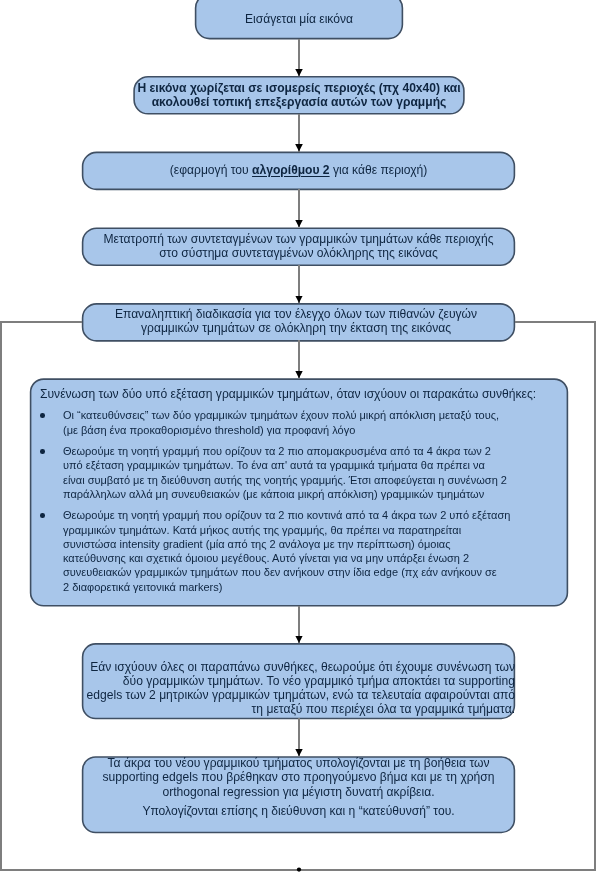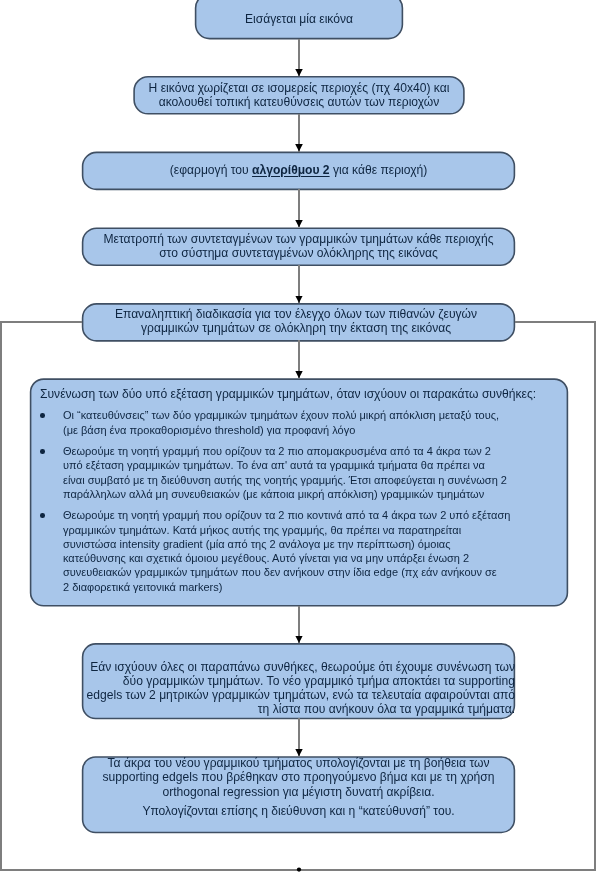--- a/index.html
+++ b/index.html
@@ -54,23 +54,23 @@
       <path d="M299,718.3 L299,756.2" marker-end="url(#ah)"></path>
       <path d="M82,322 L1,322 L1,870 L595,870 L595,322 L515,322"></path>
     </g>
     <circle cx="299" cy="869.6" r="2.15" fill="#000000"></circle>
   </svg>
 
   <div class="node" style="left:195px;top:0px;width:208px;height:38.5px;border-radius:14px;">
     <div class="ln">Εισάγεται μία εικόνα</div>
   </div>
 
-  <div class="node" style="left:133.5px;top:76.3px;width:331px;height:37.3px;border-radius:14px;">
+  <div class="node" style="left:133.5px;top:76.3px;width:331px;height:37.3px;border-radius:14px;font-weight:bold;">
     <div class="ln">Η εικόνα χωρίζεται σε ισομερείς περιοχές (πχ 40x40) και</div>
-    <div class="ln">ακολουθεί τοπική κατευθύνσεις αυτών των περιοχών</div>
+    <div class="ln">ακολουθεί τοπική επεξεργασία αυτών των γραμμής</div>
   </div>
 
   <div class="node" style="left:82px;top:151.5px;width:433px;height:37px;border-radius:14px;">
     <div class="ln"><span>(εφαρμογή του </span><b class="u">αλγορίθμου 2</b><span> για κάθε περιοχή)</span></div>
   </div>
 
   <div class="node" style="left:82px;top:227.3px;width:433px;height:37.5px;border-radius:14px;">
     <div class="ln">Μετατροπή των συντεταγμένων των γραμμικών τμημάτων κάθε περιοχής</div>
     <div class="ln">στο σύστημα συντεταγμένων ολόκληρης της εικόνας</div>
   </div>
@@ -116,21 +116,21 @@
             <div>2 διαφορετικά γειτονικά markers)</div>
           </div>
         </div>
       </div>
   </div>
 
   <div class="node" style="left:82px;top:643px;width:433px;height:90px;border-radius:12px;align-items:flex-end;">
     <div class="ln">Εάν ισχύουν όλες οι παραπάνω συνθήκες, θεωρούμε ότι έχουμε συνένωση των</div>
     <div class="ln">δύο γραμμικών τμημάτων. Το νέο γραμμικό τμήμα αποκτάει τα supporting</div>
     <div class="ln">edgels των 2 μητρικών γραμμικών τμημάτων, ενώ τα τελευταία αφαιρούνται από</div>
-    <div class="ln">τη λίστα που ανήκουν όλα τα γραμμικά τμήματα.</div>
+    <div class="ln">τη μεταξύ που περιέχει όλα τα γραμμικά τμήματα.</div>
   </div>
 
   <div class="node" style="left:82px;top:756.2px;width:433px;height:76.1px;border-radius:12px;padding-bottom:14px;">
     <div class="ln">Τα άκρα του νέου γραμμικού τμήματος υπολογίζονται με τη βοήθεια των</div>
     <div class="ln">supporting edgels που βρέθηκαν στο προηγούμενο βήμα και με τη χρήση</div>
     <div class="ln">orthogonal regression για μέγιστη δυνατή ακρίβεια.</div>
     <div class="ln" style="height:6.5px"></div>
     <div class="ln">Υπολογίζονται επίσης η διεύθυνση και η “κατεύθυνσή” του.</div>
   </div>
 

